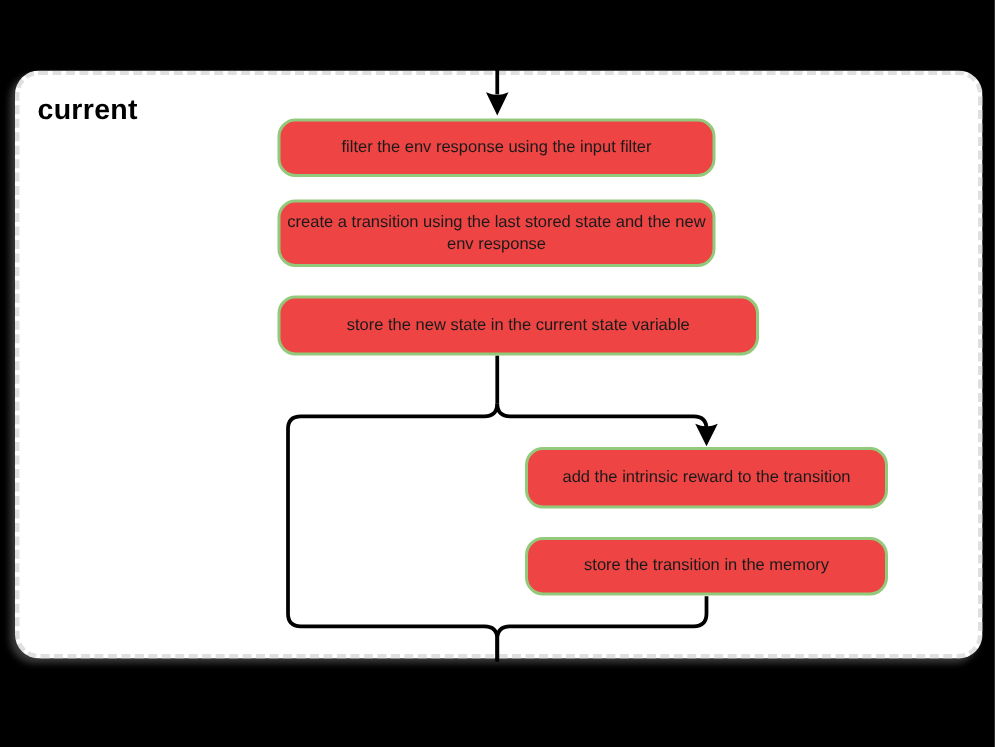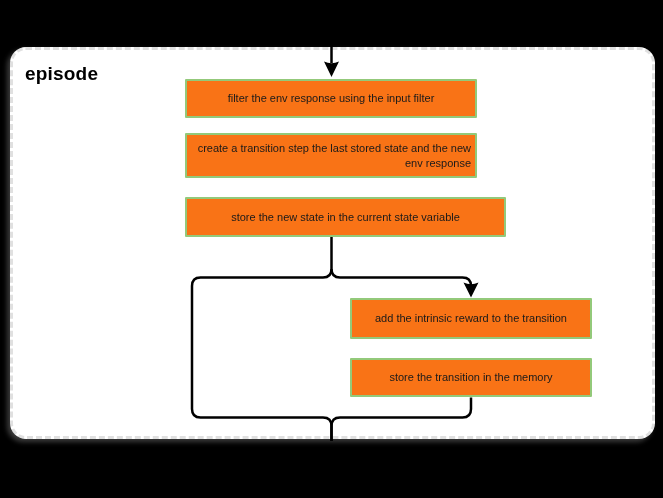--- a/index.html
+++ b/index.html
@@ -49,27 +49,27 @@
     left: 25px;
     top: 63px;
     font-size: 19px;
     font-weight: bold;
     color: #000000;
     letter-spacing: 0.2px;
   }
   .step {
     position: absolute;
     box-sizing: border-box;
-    background: #f97316;
+    background: #ef4444;
     border: 2px solid #93c97a;
-    border-radius: 1px;
+    border-radius: 12px;
     display: flex;
     align-items: center;
     justify-content: center;
-    text-align: right;
+    text-align: center;
     font-size: 11px;
     line-height: 1.35;
     color: #1a1a1a;
     padding: 0 4px;
   }
   #step-1 { left: 185px; top: 79px;  width: 292px; height: 39px; }
   #step-2 { left: 185px; top: 133px; width: 292px; height: 45px; }
   #step-3 { left: 185px; top: 197px; width: 321px; height: 40px; }
   #step-4 { left: 350px; top: 298px; width: 242px; height: 41px; }
   #step-5 { left: 350px; top: 358px; width: 242px; height: 39px; }
@@ -98,27 +98,27 @@
     <path class="conn" d="M 331.5 237 V 269"></path>
 
     <path class="conn" d="M 331.5 269 Q 331.5 277.5 323 277.5 H 200.5 Q 192 277.5 192 286 V 409 Q 192 417.5 200.5 417.5 H 323 Q 331.5 417.5 331.5 426 V 441"></path>
 
     <path class="conn" d="M 331.5 269 Q 331.5 277.5 340 277.5 H 462.5 Q 471 277.5 471 286"></path>
     <path class="arrowhead" d="M 471 297.5 L 463.5 282.5 Q 471 286 478.5 282.5 Z"></path>
 
     <path class="conn" d="M 471 397.5 V 409 Q 471 417.5 462.5 417.5 H 340 Q 331.5 417.5 331.5 426 V 441"></path>
   </svg>
 
-  <div class="title">episode</div>
+  <div class="title">current</div>
 
   <div class="step" id="step-1">
     <span>filter the env response using the input filter</span>
   </div>
   <div class="step" id="step-2">
-    <span>create a transition step the last stored state and the new env response</span>
+    <span>create a transition using the last stored state and the new env response</span>
   </div>
   <div class="step" id="step-3">
     <span>store the new state in the current state variable</span>
   </div>
   <div class="step" id="step-5">
     <span>store the transition in the memory</span>
   </div>
   <div class="step" id="step-4">
     <span>add the intrinsic reward to the transition</span>
   </div>

